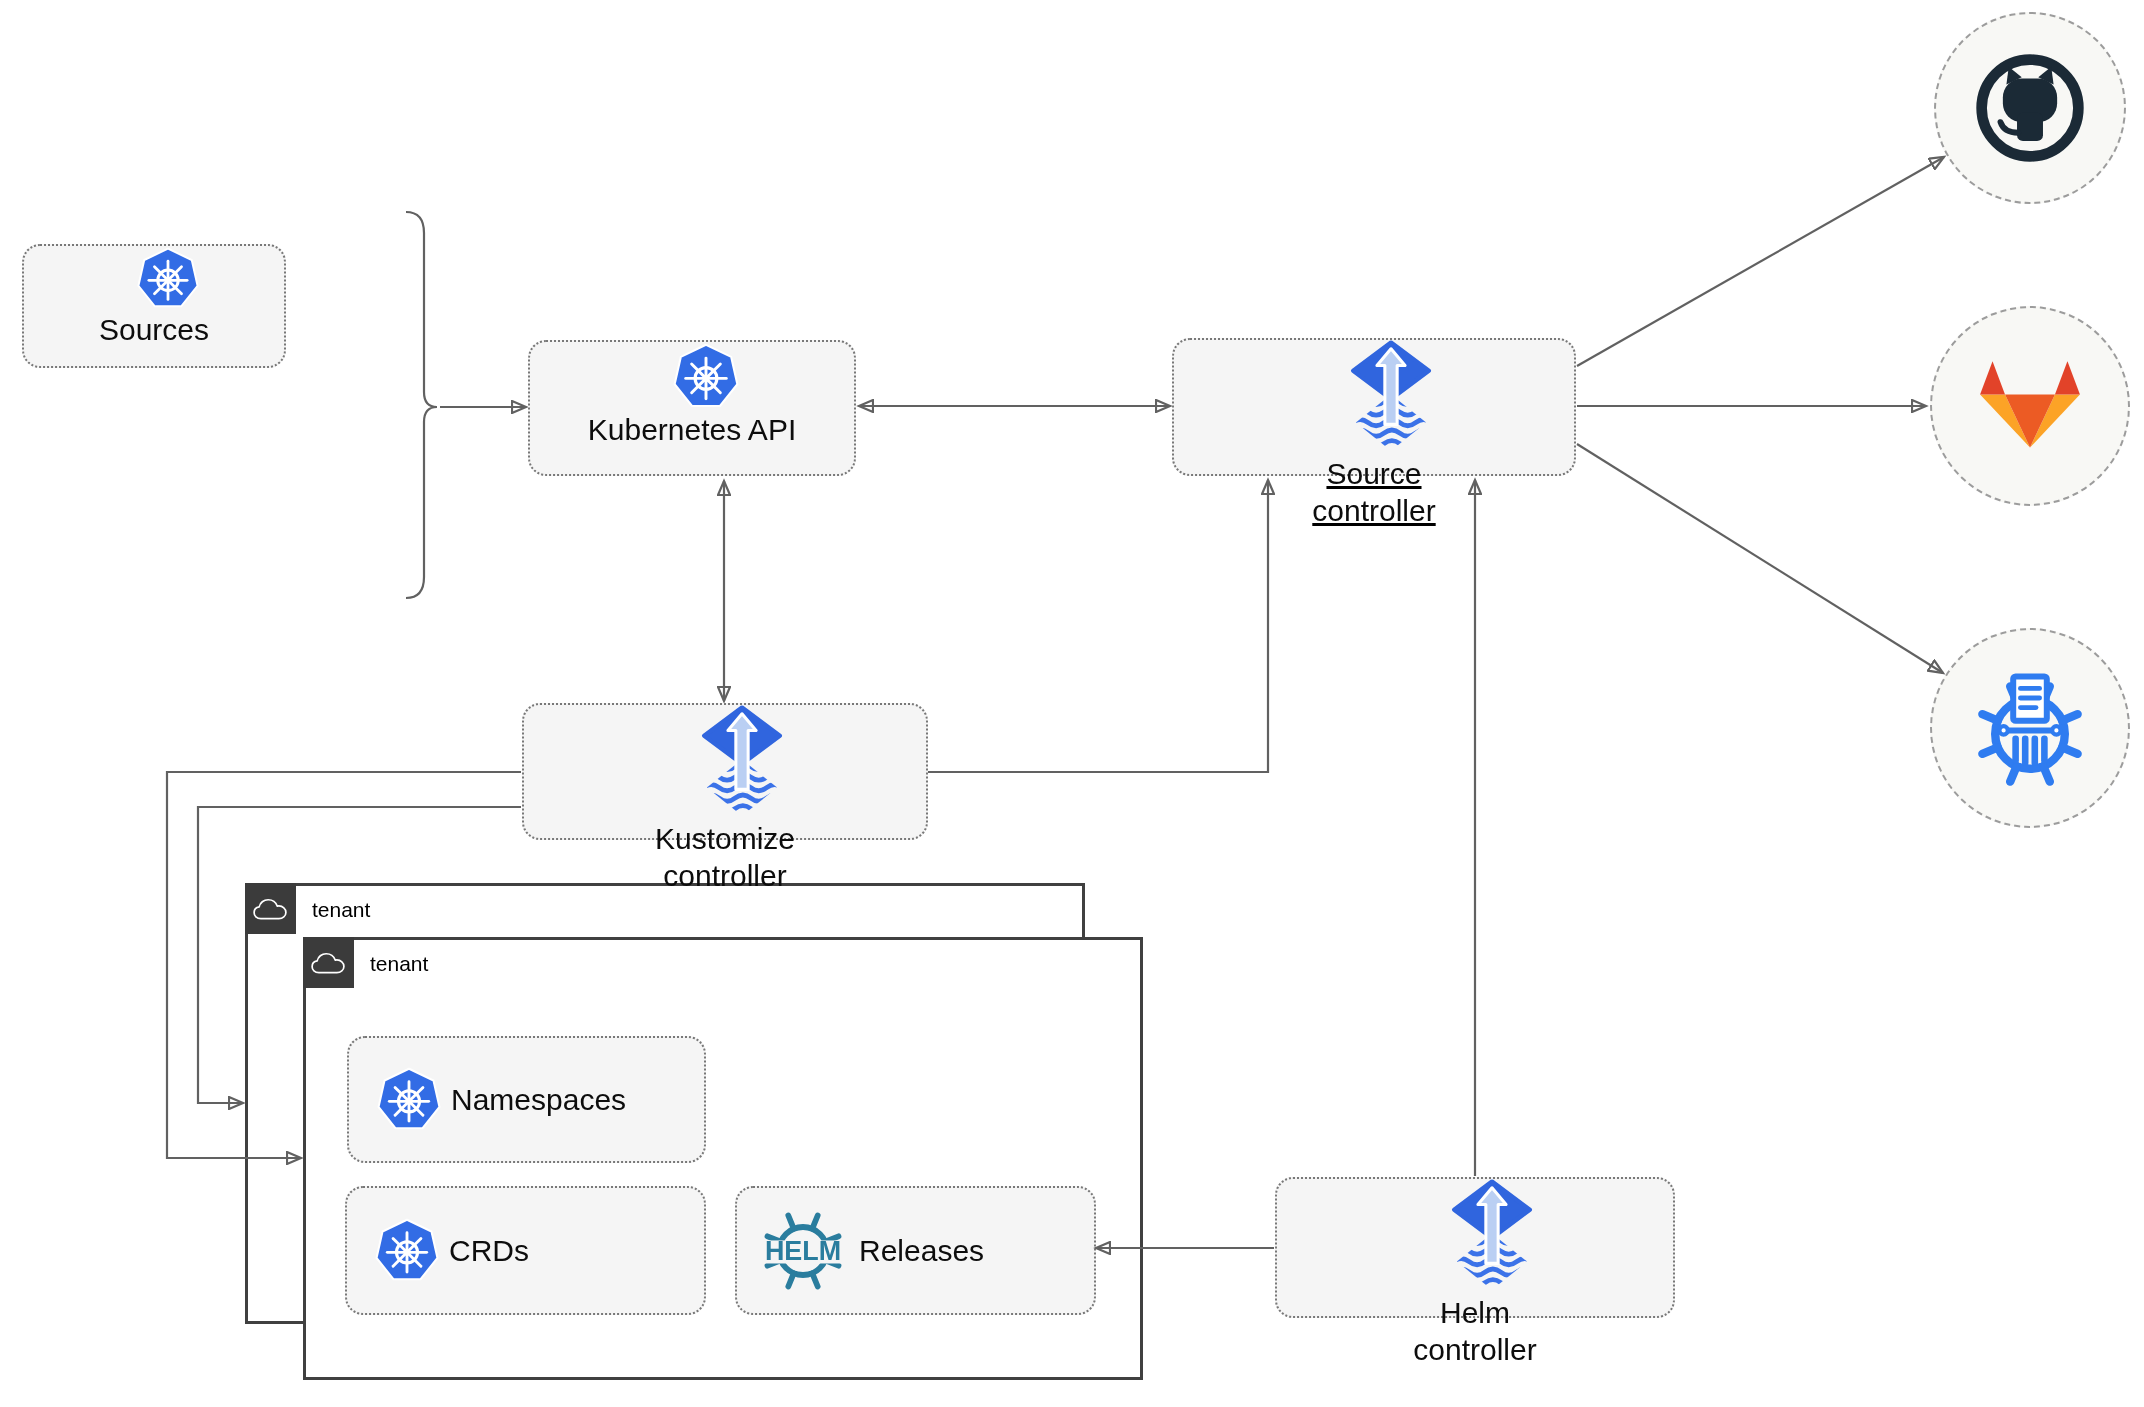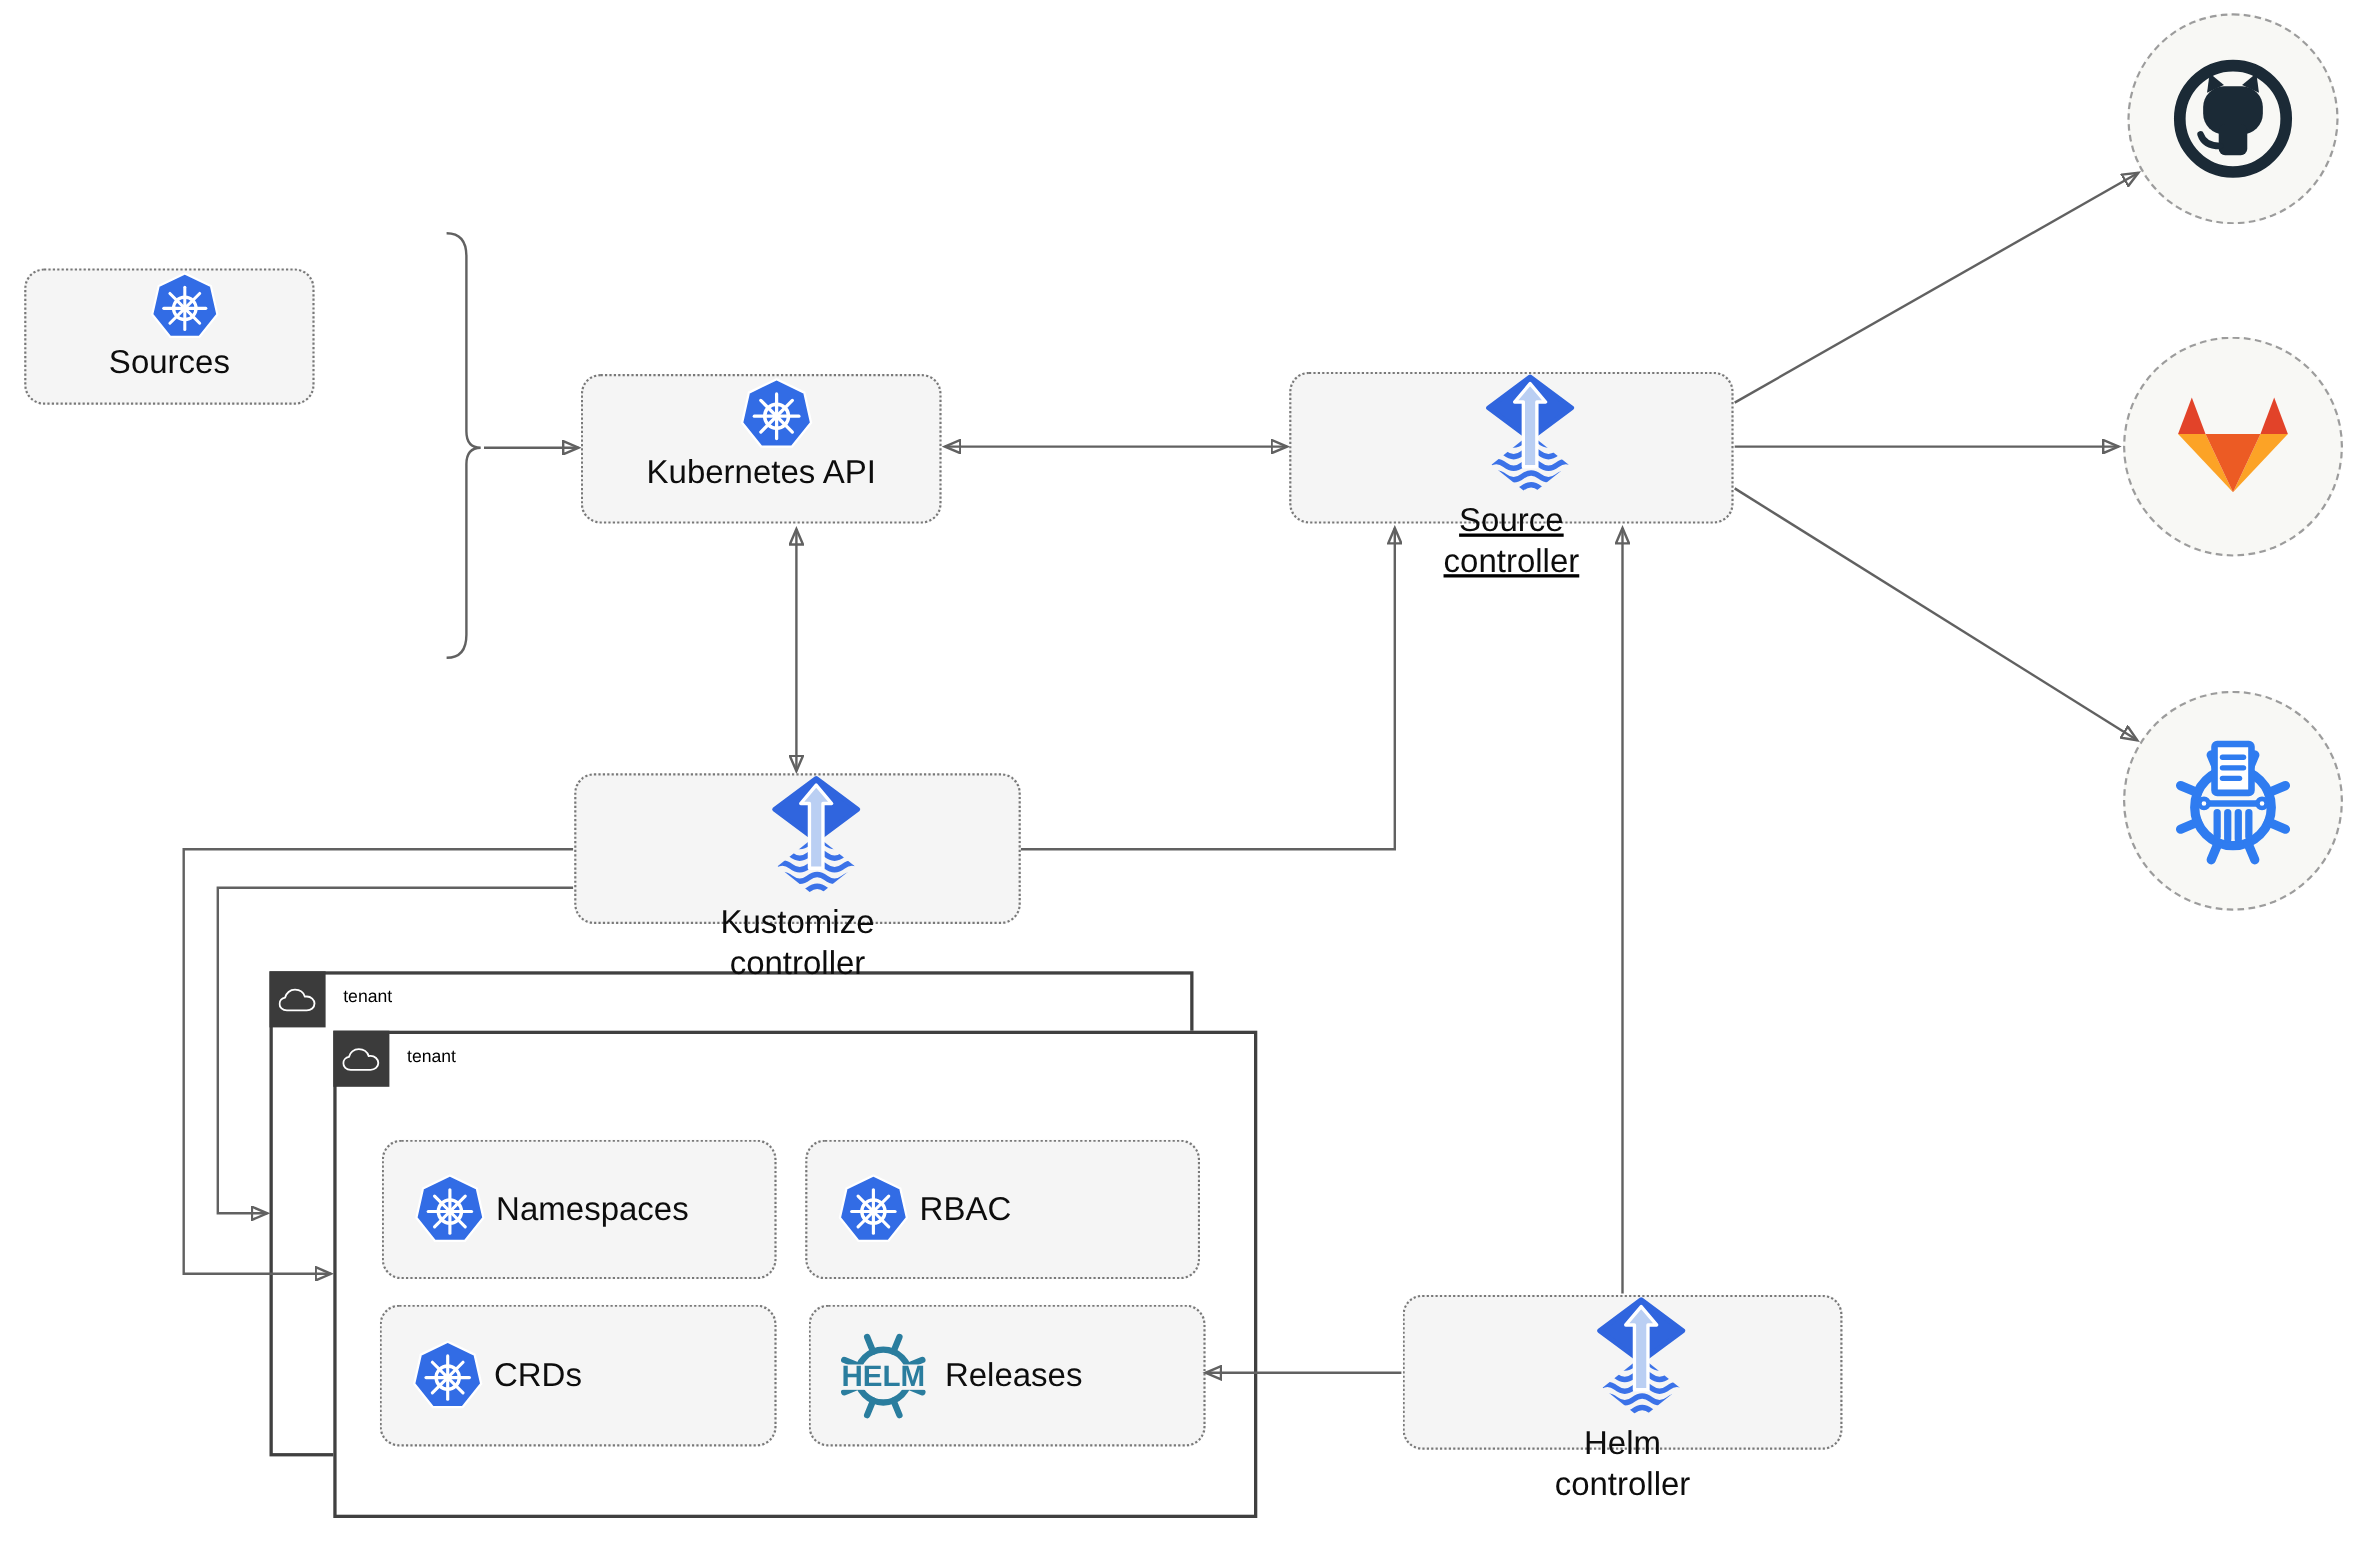--- a/index.html
+++ b/index.html
@@ -11,21 +11,21 @@
   .box .lbl{flex:1;text-align:center;font-size:30px;color:#0d0d0d;line-height:1.22;padding:0 10px;}
 
   .circle{position:absolute;border:2.5px dashed #9c9c9c;border-radius:50%;background:#f8f8f5;
           display:flex;align-items:center;justify-content:center;box-sizing:border-box;z-index:4;}
 
   .tenant{position:absolute;background:#ffffff;border:3px solid #404040;box-sizing:border-box;}
   .tenant-outer{z-index:1;}
   .tenant-inner{z-index:2;}
   .tenant .tab{position:absolute;top:-3px;left:-3px;width:51px;height:51px;background:#3b3b3b;
                display:flex;align-items:center;justify-content:center;}
-  .tenant .tlabel{position:absolute;top:12px;left:64px;font-size:16px;color:#000;}
+  .tenant .tlabel{position:absolute;top:12px;left:64px;font-size:21px;color:#000;}
 
   .ibox{position:absolute;background:#f5f5f5;border:2px dotted #787878;border-radius:18px;
         display:flex;align-items:center;box-sizing:border-box;}
   .ibox .lbl{flex:1;font-size:30px;color:#0d0d0d;padding:0 8px;}
 
   svg.connectors{position:absolute;left:0;top:0;z-index:3;pointer-events:none;}
   svg.connectors path{stroke:#616161;stroke-width:2.2;fill:none;}
 </style>
 </head>
 <body>
@@ -90,26 +90,20 @@
     </div>
     <div class="tlabel">tenant</div>
 
     <div class="ibox" style="left:41px;top:96px;width:359px;height:127px;">
       <svg class="ic" width="68" height="68" style="margin-left:26px;">
           <use href="#i-k8s"></use>
         </svg>
       <div class="lbl">Namespaces</div>
     </div>
 
-    <div class="ibox" style="left:426px;top:96px;width:359px;height:127px;">
-      <svg class="ic" width="68" height="68" style="margin-left:26px;">
-          <use href="#i-k8s"></use>
-        </svg>
-      <div class="lbl">RBAC</div>
-    </div>
 
     <div class="ibox" style="left:39px;top:246px;width:361px;height:129px;">
       <svg class="ic" width="68" height="68" style="margin-left:26px;">
           <use href="#i-k8s"></use>
         </svg>
       <div class="lbl">CRDs</div>
     </div>
 
     <div class="ibox" style="left:429px;top:246px;width:361px;height:129px;">
       <svg class="ic" width="96" height="96" style="margin-left:18px;" viewBox="0 0 100 100">

